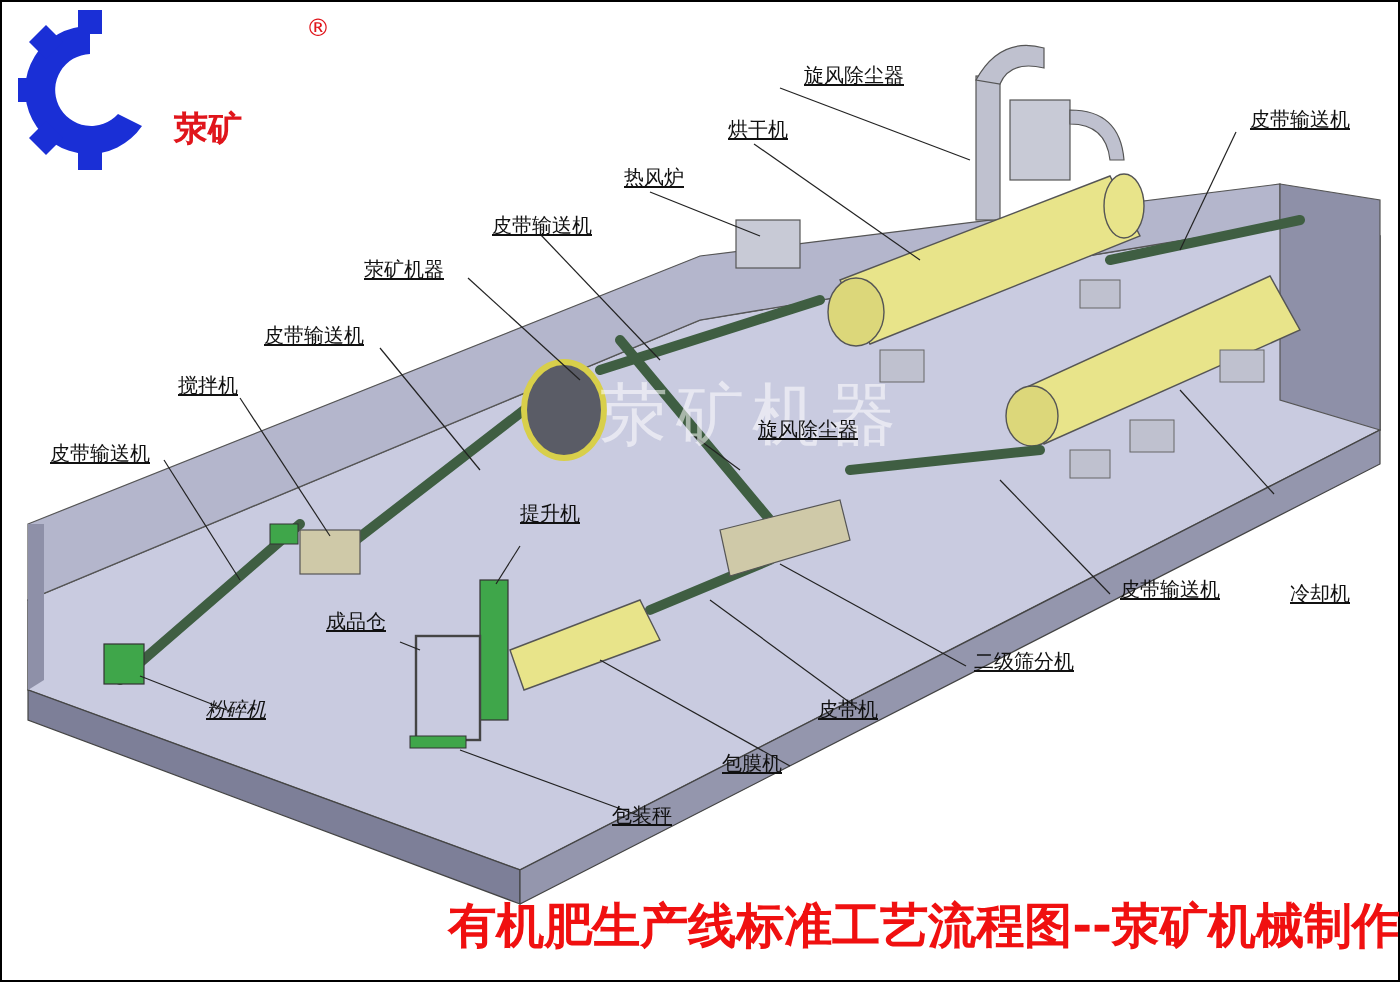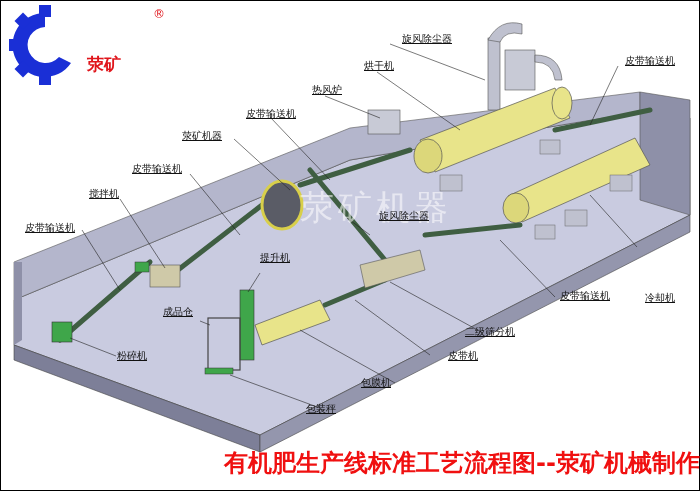--- a/index.html
+++ b/index.html
@@ -131,19 +131,19 @@
 <div class="label" style="left:246px;top:108px;">皮带输送机</div>
 <div class="label" style="left:182px;top:130px;">荥矿机器</div>
 <div class="label" style="left:132px;top:163px;">皮带输送机</div>
 <div class="label" style="left:89px;top:188px;">搅拌机</div>
 <div class="label" style="left:25px;top:222px;">皮带输送机</div>
 <div class="label" style="left:379px;top:210px;">旋风除尘器</div>
 <div class="label" style="left:645px;top:247px;margin-top:45px;">冷却机</div>
 <div class="label" style="left:560px;top:290px;">皮带输送机</div>
 <div class="label" style="left:260px;top:252px;">提升机</div>
 <div class="label" style="left:163px;top:306px;">成品仓</div>
-<div class="label" style="left:465px;top:326px;text-align:right;">二级筛分机</div>
-<div class="label" style="left:117px;top:350px;">粉碎机</div>
-<div class="label" style="left:448px;top:350px;">皮带机</div>
+<div class="label" style="left:487px;top:326px;text-align:right;">二级筛分机</div>
+<div class="label" style="left:103px;top:350px;font-style:italic;">粉碎机</div>
+<div class="label" style="left:409px;top:350px;">皮带机</div>
 <div class="label" style="left:361px;top:377px;text-align:center;">包膜机</div>
 <div class="label" style="left:306px;top:403px;">包装秤</div>
 
 <div class="title">有机肥生产线标准工艺流程图--荥矿机械制作</div>
 
 </body></html>

